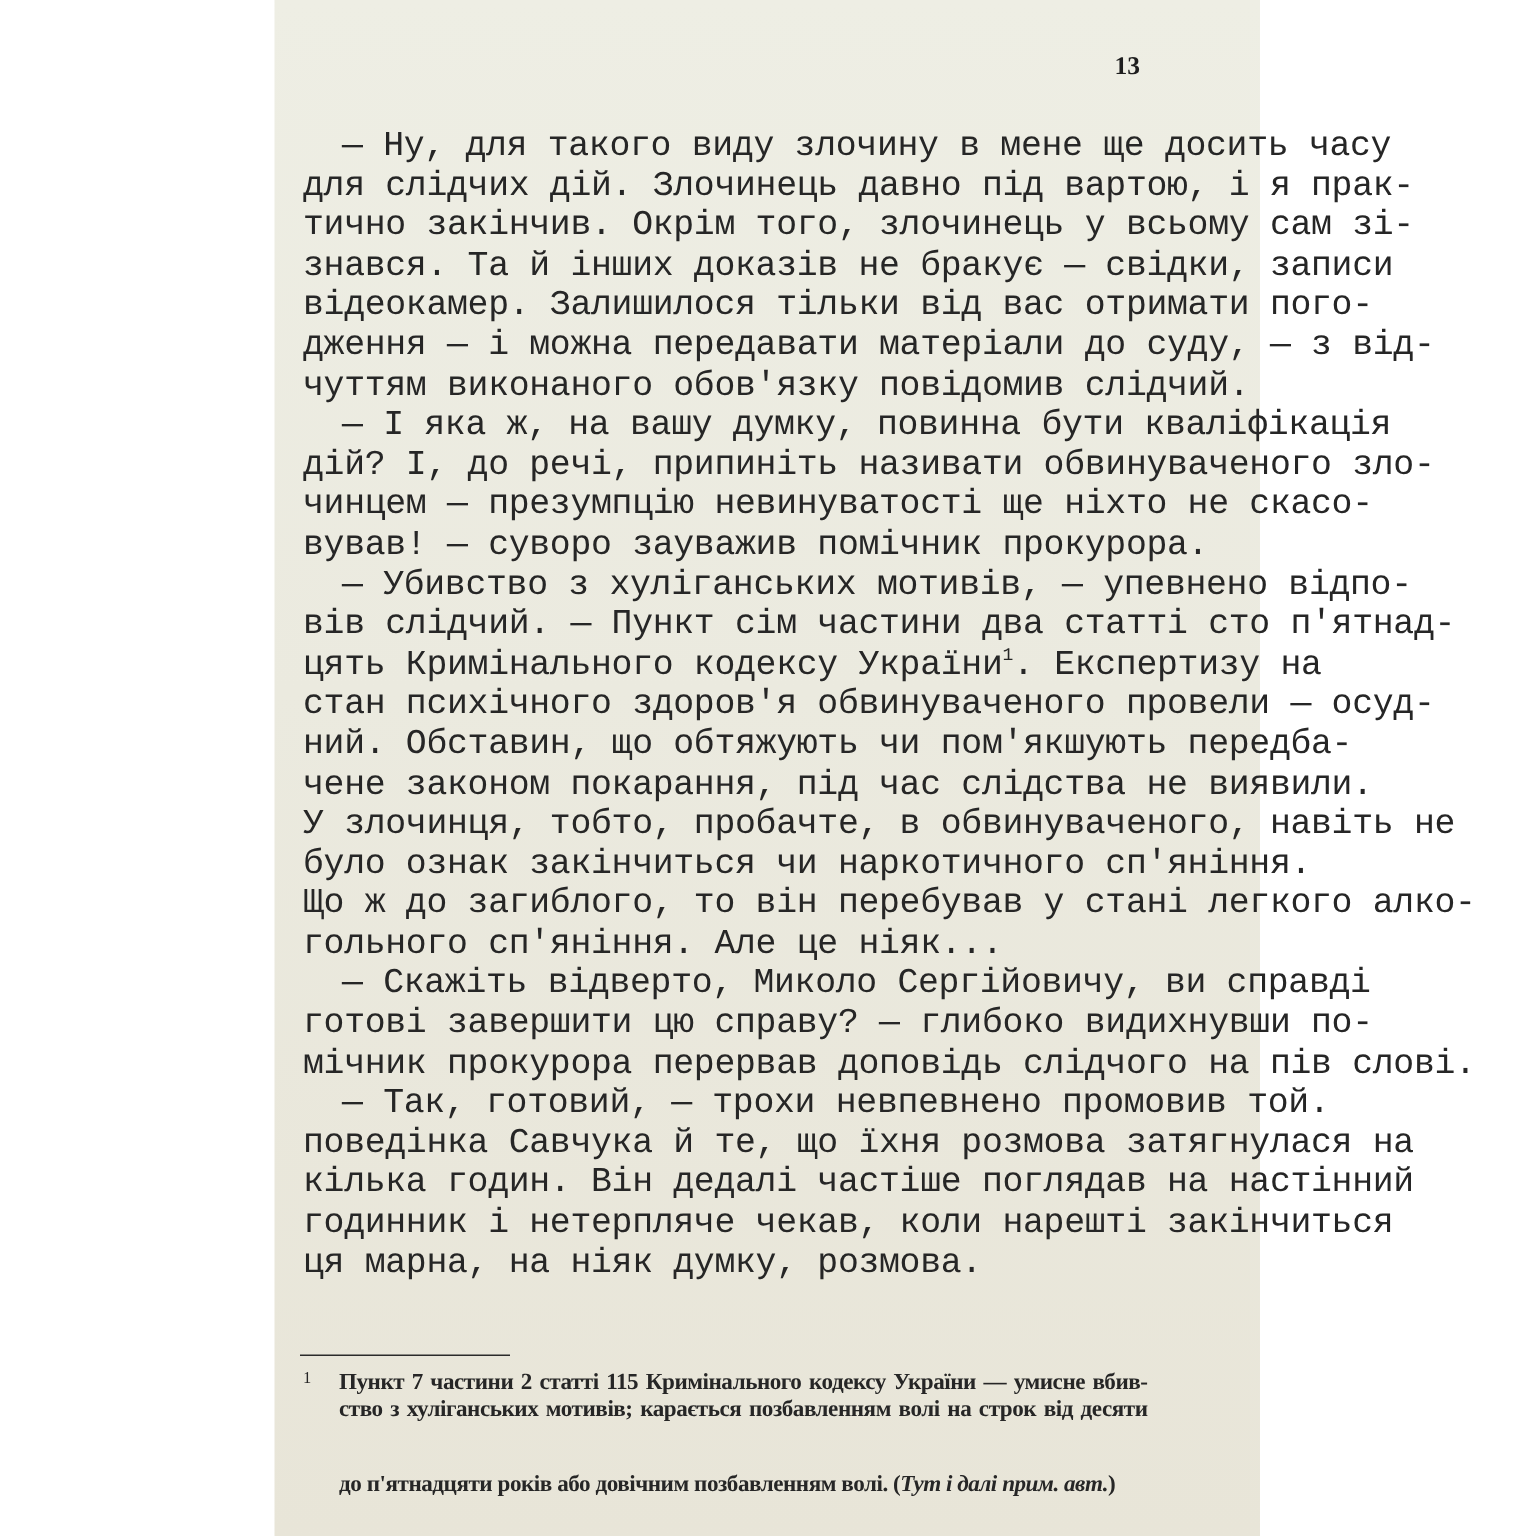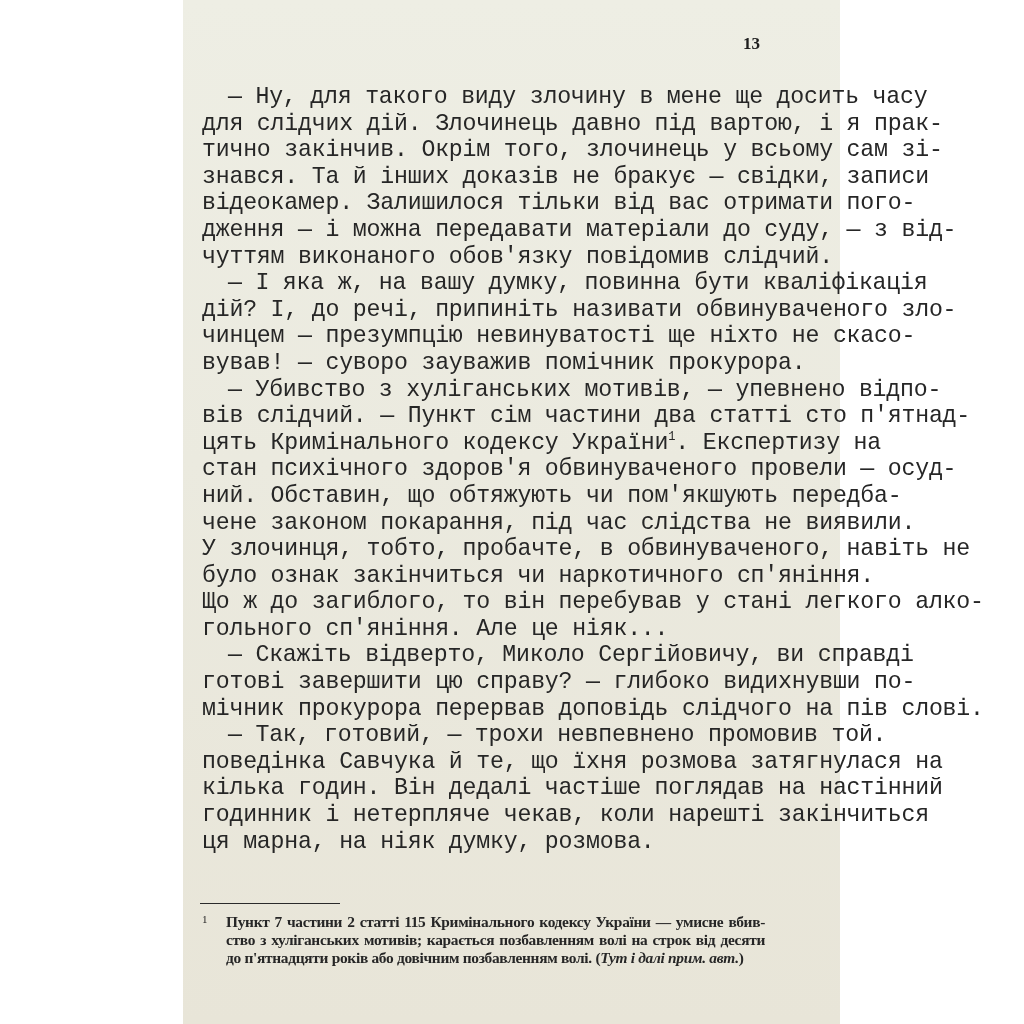--- a/index.html
+++ b/index.html
@@ -87,20 +87,21 @@
     }
     .footnote .line {
       display: block;
       white-space: nowrap;
       text-align: justify;
       text-align-last: justify;
       font-weight: bold;
     }
     .footnote .line.last {
       text-align-last: left;
+      margin-top: 32px;
     }
     .footnote em {
       font-style: italic;
     }
   </style>
 </head>
 <body>
 
 <div class="page">
 

